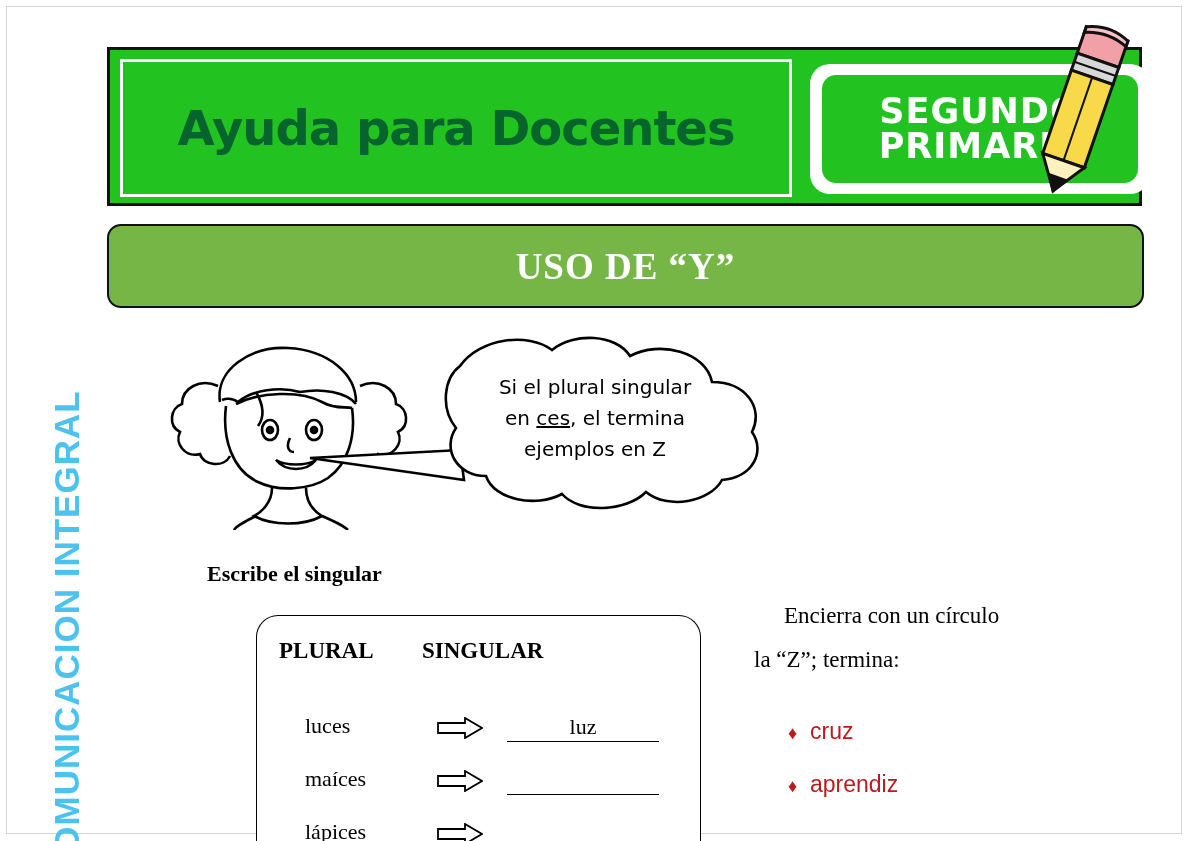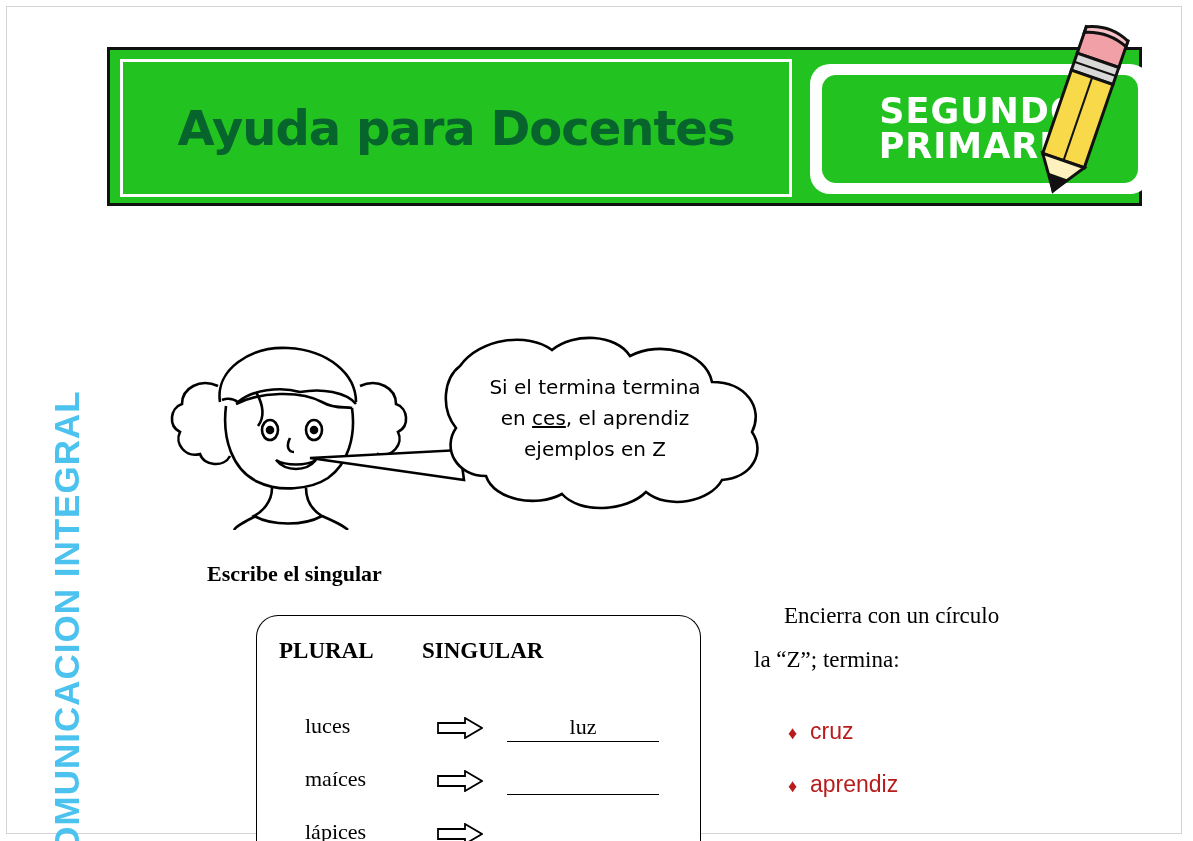--- a/index.html
+++ b/index.html
@@ -309,20 +309,23 @@
 
       <path d="M52 52 L96 52 L96 140 L52 140 Z" fill="#f7d94a" stroke="#111" stroke-width="3"></path>
       <line x1="74" y1="52" x2="74" y2="140" stroke="#111" stroke-width="2"></line>
 
       <path d="M52 140 L96 140 L74 172 Z" fill="#fdf1c0" stroke="#111" stroke-width="3"></path>
 
       <path d="M66 158 L82 158 L74 172 Z" fill="#111" stroke="#111" stroke-width="3"></path>
     </g>
   </svg>
 
+  <div id="title-bar">
+    <span id="worksheet-title">USO DE “Y”</span>
+  </div>
 
   <svg id="character-art" viewBox="0 0 620 200">
     <g fill="none" stroke="#000" stroke-width="2.6">
 
       <path d="M60 72 C55 40 90 16 128 18 C168 20 196 44 196 72"></path>
       <path d="M58 56 C40 48 22 58 22 74 C10 78 8 96 20 102 C14 114 26 128 40 124 C44 136 64 138 70 126"></path>
       <path d="M200 56 C218 48 236 58 236 74 C248 78 250 96 238 102 C244 114 232 128 218 124 C214 136 194 138 188 126"></path>
 
       <path d="M62 70 C62 70 70 66 78 72 C92 60 120 56 140 62 C162 58 186 62 196 74"></path>
       <path d="M66 76 C62 108 72 140 98 152 C118 162 150 160 168 148 C188 134 196 106 192 78"></path>
@@ -344,22 +347,22 @@
 
       <path d="M150 128 L300 120 L304 150 Z" fill="#fff"></path>
     </g>
 
     <path d="M300 36 C320 8 368 2 392 20 C414 2 456 4 470 26 C500 10 546 22 552 52 C586 52 604 78 592 102
              C606 122 592 148 562 150 C550 172 508 180 486 162 C466 182 420 184 402 164 C376 178 334 170 326 146
              C296 146 282 118 296 98 C280 78 284 48 300 36 Z" fill="#ffffff" stroke="#000000" stroke-width="2.6"></path>
   </svg>
 
   <div id="speech-text">
-    <span>Si el termina termina</span><br>
-    <span>en </span><u>ces</u><span>, el aprendiz</span><br>
+    <span>Si el plural singular</span><br>
+    <span>en </span><u>ces</u><span>, el termina</span><br>
     <span>ejemplos en Z</span>
   </div>
 
   <div id="instruction">Escribe el singular</div>
 
   <div id="table-box">
     <div id="table-head">
       <span class="th" id="th-plural">PLURAL</span>
       <span class="th" id="th-singular">SINGULAR</span>
     </div>

